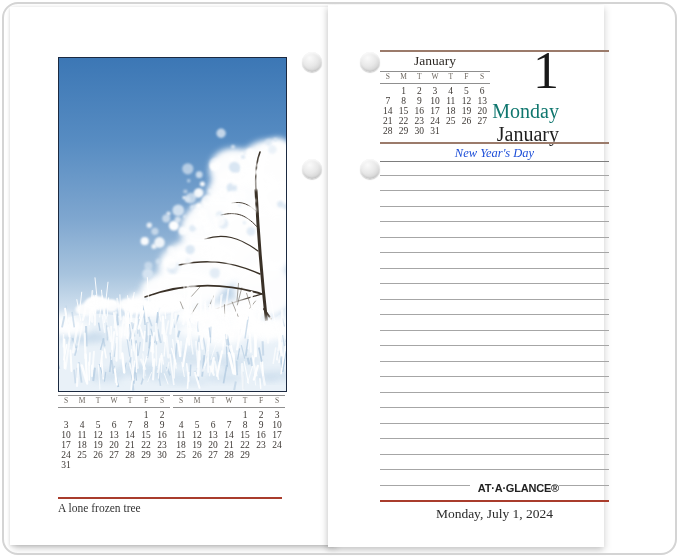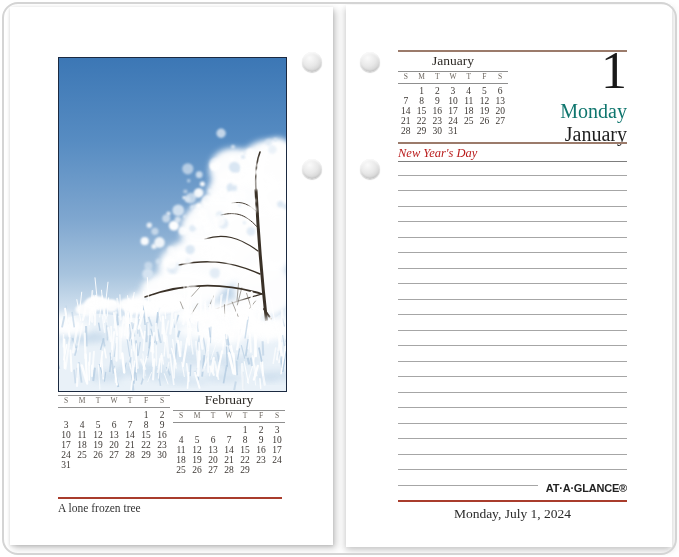--- a/index.html
+++ b/index.html
@@ -4,21 +4,21 @@
 <style>
   html,body{margin:0;padding:0;}
   body{
     width:679px;height:557px;position:relative;background:#ffffff;
     font-family:"Liberation Serif", serif;overflow:hidden;
     --brown:#9b7b6b;--red:#a93c2c;
   }
   .frame{position:absolute;inset:2px;border:2px solid #d4d4d4;border-radius:16px;pointer-events:none;z-index:50;}
   .page{position:absolute;background:#fff;}
   .page-left{left:10px;top:7px;width:323px;height:538px;box-shadow:3px 3px 7px rgba(0,0,0,.22),0 1px 3px rgba(0,0,0,.12);}
-  .page-right{left:346px;top:5px;width:326px;height:542px;box-shadow:-2px 3px 6px rgba(0,0,0,.14),2px 3px 7px rgba(0,0,0,.10);}
+  .page-right{left:328px;top:5px;width:276px;height:542px;box-shadow:-2px 3px 6px rgba(0,0,0,.14),2px 3px 7px rgba(0,0,0,.10);}
   .hole{position:absolute;width:20px;height:20px;border-radius:50%;z-index:40;
     background:radial-gradient(circle at 38% 30%, #fafafa 0%, #e8e8e8 45%, #cfcfcf 80%, #bdbdbd 100%);
     box-shadow:inset 0 1px 2px rgba(255,255,255,.9), inset 0 -1px 2px rgba(0,0,0,.10), 0 1px 1px rgba(0,0,0,.18);}
   
   .photo{position:absolute;left:48px;top:50px;width:227px;height:333px;border:1px solid #1b2940;overflow:hidden;
     background:linear-gradient(180deg,#3c77b5 0%,#578cc2 25%,#7ea6cf 48%,#a8c4de 65%,#cfdfee 75%,#e7eff7 82%,#eef4f9 100%);}
   .photo svg{display:block;width:100%;height:100%;}
   .minical{position:absolute;width:112px;}
   .minical .mc-title{text-align:center;font-size:13.5px;line-height:14px;color:#2e2a26;height:15px;}
   .minical .mc-dow{display:grid;grid-template-columns:repeat(7,1fr);border-top:1px solid #8f8f8f;border-bottom:1px solid #8f8f8f;margin-top:2px;padding:1px 0 2px 0;}
@@ -28,21 +28,21 @@
   .redrule-left{position:absolute;left:48px;width:224px;top:490px;border-top:2px solid var(--red);}
   .caption{position:absolute;left:48px;top:495px;font-size:11.5px;color:#333;}
   
   .rp-rule{position:absolute;left:52px;width:229px;border-top:2px solid var(--brown);}
   .rp-rule.top{top:45px;}
   .rp-rule.mid{top:137px;}
   .jan-cal{left:52px;top:49px;width:110px;}
   .day-num{position:absolute;top:40px;right:45px;font-size:52px;line-height:52px;color:#191919;}
   .day-name{position:absolute;top:95px;right:45px;font-size:20px;line-height:22px;color:#0f766e;}
   .month-name{position:absolute;top:118px;right:45px;font-size:20px;line-height:22px;color:#1f1f1f;}
-  .holiday{position:absolute;left:52px;width:229px;top:141px;text-align:left;font-style:italic;font-size:12.5px;color:#b91c1c;}
+  .holiday{position:absolute;left:52px;width:229px;top:141px;text-align:center;font-style:italic;font-size:12.5px;color:#1d4ed8;}
   .holiday-rule{position:absolute;left:52px;width:229px;top:156px;border-top:1px solid #7d7d7d;}
   .ruled{position:absolute;left:52px;width:229px;border-top:1px solid #a6a6a6;}
   .brand{position:absolute;right:45px;top:477px;font-family:"Liberation Sans",sans-serif;font-weight:bold;font-size:11px;color:#222;background:#fff;padding:0 0 2px 8px;letter-spacing:-0.2px;z-index:5;margin-left:46px;}
   .rp-redrule{position:absolute;left:52px;width:229px;top:495px;border-top:2px solid var(--red);}
   .footer-date{position:absolute;left:52px;width:229px;top:501px;text-align:center;font-size:13.5px;color:#2b2b2b;}
 </style>
 </head>
 <body style="--brown: #9b7b6b; --red: #a93c2c;">
 
 <div class="frame"></div>
@@ -638,21 +638,20 @@
         <span>31</span>
         <span></span>
         <span></span>
         <span></span>
         <span></span>
         <span></span>
         <span></span>
       </div>
     </div>
   <div class="minical" id="cal-february" style="left:163px;top:386px;">
-      <div class="mc-title">February</div>
       <div class="mc-dow">
         <span>S</span>
         <span>M</span>
         <span>T</span>
         <span>W</span>
         <span>T</span>
         <span>F</span>
         <span>S</span>
       </div>
       <div class="mc-grid">

